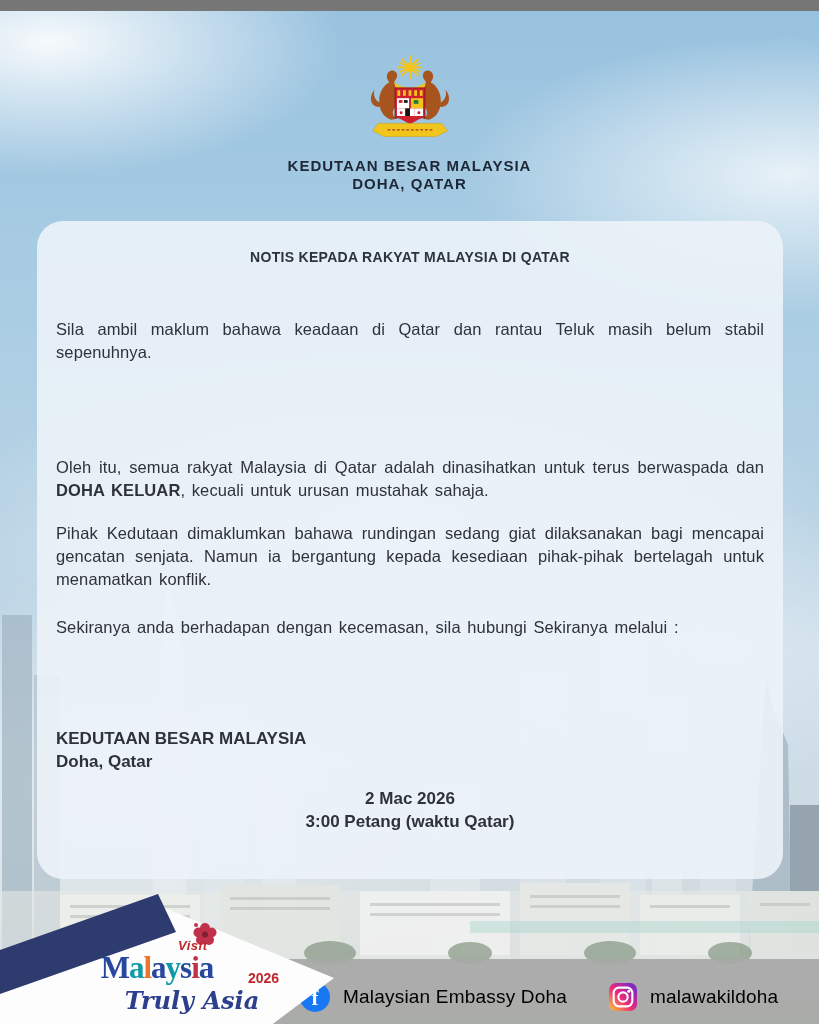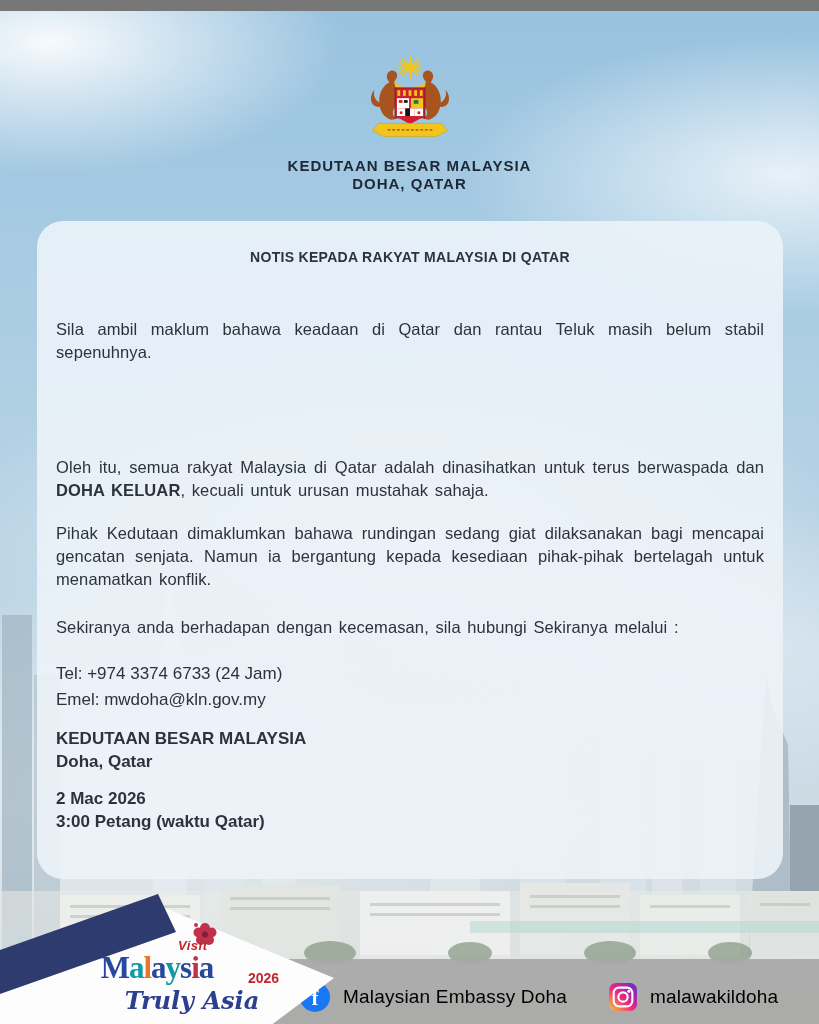--- a/index.html
+++ b/index.html
@@ -26,21 +26,21 @@
   .card{
     position:absolute;left:37px;top:210px;width:746px;height:658px;
     background:rgba(236,243,248,.90);border-radius:26px;box-sizing:border-box;
   }
   .card .abs{position:absolute;left:19px;width:708px;color:#2e323b;}
   .notice-title{top:28px;text-align:center;font-size:14px;font-weight:bold;letter-spacing:.3px;color:#14171d;}
   .para{font-size:16.5px;line-height:23px;text-align:justify;letter-spacing:.1px;word-spacing:2px;}
   .p1{top:80px;} .p2{top:150px;} .p3{top:218px;} .p4{top:284px;} .p5{top:378px;}
   .contact{top:440px;font-size:17px;line-height:26px;color:#5d7ba6;}
   .sig{top:506px;font-size:17px;line-height:23px;font-weight:bold;color:#15181e;}
-  .datetime{top:566px;font-size:17px;line-height:23px;font-weight:bold;color:#15181e;}
+  .datetime{top:566px;font-size:17px;line-height:23px;font-weight:bold;color:#15181e;text-align:center;}
   
   .social-bar{
     position:absolute;left:248px;top:948px;width:571px;height:76px;
     background:rgba(168,169,167,.93);
     clip-path:polygon(20px 0,100% 0,100% 100%,0 100%);
     display:flex;align-items:center;gap:42px;padding-left:52px;box-sizing:border-box;
   }
   .social-item{display:flex;align-items:center;gap:13px;}
   .social-label{font-size:19px;color:#000000;letter-spacing:.2px;}
   .fb-icon{width:30px;height:30px;border-radius:50%;background:#1877f2;color:#fff;
@@ -175,24 +175,20 @@
     <div class="embassy-name">KEDUTAAN BESAR MALAYSIA</div>
     <div class="embassy-loc">DOHA, QATAR</div>
   </div>
 
   <div class="card">
     <div class="abs notice-title">NOTIS KEPADA RAKYAT MALAYSIA DI QATAR</div>
     <p class="abs para p1">Sila ambil maklum bahawa keadaan di Qatar dan rantau Teluk masih belum stabil sepenuhnya.</p>
     <p class="abs para p3"><span>Oleh itu, semua rakyat Malaysia di Qatar adalah dinasihatkan untuk terus berwaspada dan </span><b>DOHA KELUAR</b><span>, kecuali untuk urusan mustahak sahaja.</span></p>
     <p class="abs para p4">Pihak Kedutaan dimaklumkan bahawa rundingan sedang giat dilaksanakan bagi mencapai gencatan senjata. Namun ia bergantung kepada kesediaan pihak-pihak bertelagah untuk menamatkan konflik.</p>
     <p class="abs para p5">Sekiranya anda berhadapan dengan kecemasan, sila hubungi Sekiranya melalui :</p>
-    <div class="abs contact">
-      <div>Tel: +974 3374 6733 (24 Jam)</div>
-      <div>Emel: mwdoha@kln.gov.my</div>
-    </div>
     <div class="abs sig">
       <div>KEDUTAAN BESAR MALAYSIA</div>
       <div>Doha, Qatar</div>
     </div>
     <div class="abs datetime">
       <div>2 Mac 2026</div>
       <div>3:00 Petang (waktu Qatar)</div>
     </div>
   </div>
 

